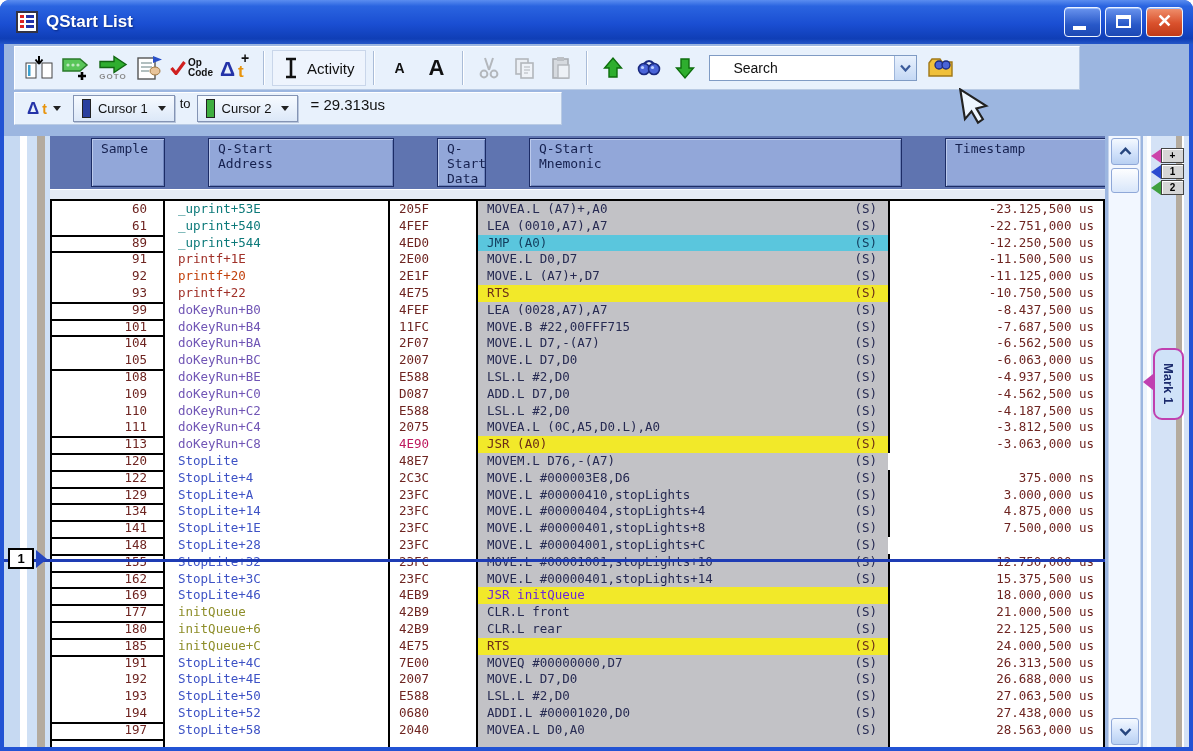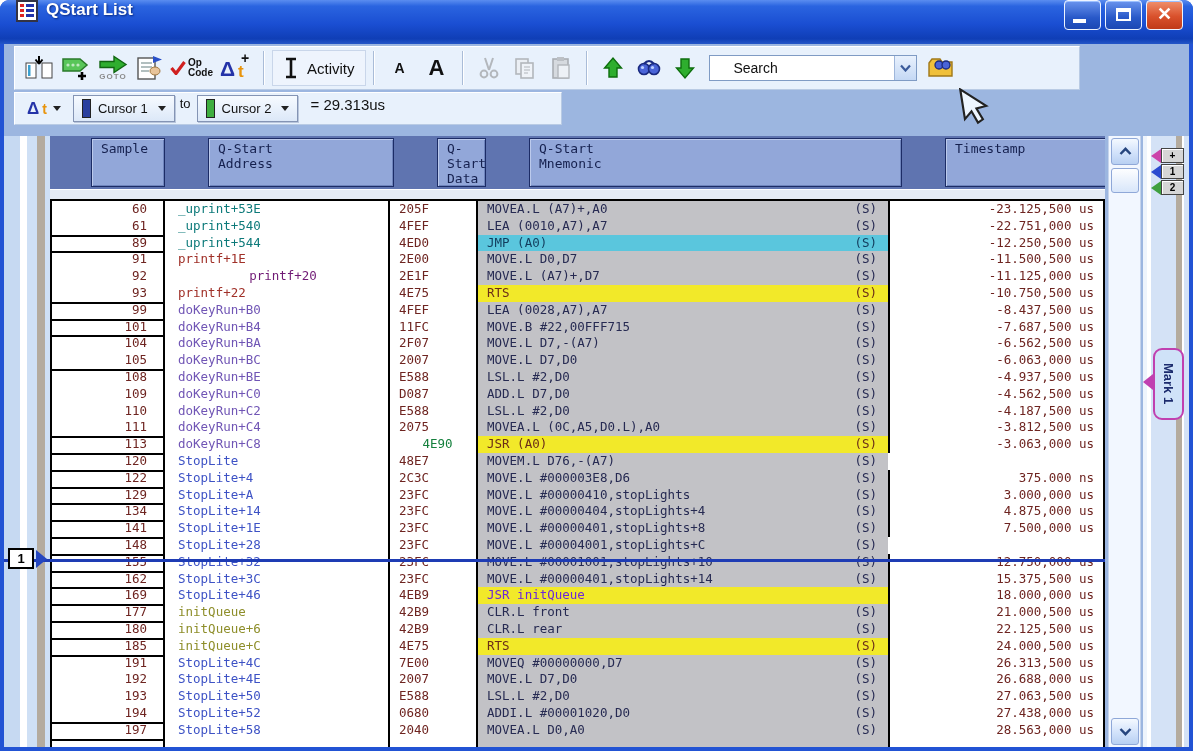--- a/index.html
+++ b/index.html
@@ -2,21 +2,21 @@
 <html><head>
 <meta charset="utf-8">
 <style>
   html,body{margin:0;padding:0;background:#fff;}
   *{box-sizing:border-box;}
   .window{position:relative;width:1193px;height:751px;background:#2253d4;border-radius:9px 9px 0 0;overflow:hidden;
           font-family:"Liberation Sans",sans-serif;}
   
   .titlebar{position:absolute;top:0;left:0;right:0;height:44px;border-radius:8px 8px 0 0;
     background:linear-gradient(180deg,#5a8df0 0%,#2a64e0 14%,#1a4ed2 55%,#0f3eb6 88%,#2456c8 100%);
-    display:flex;align-items:flex-start;padding:0 10px;}
+    display:flex;align-items:center;padding:0 10px;}
   .app-icon{width:22px;height:22px;margin:0 8px 0 6px;flex:0 0 auto;}
   .title-text{color:#fff;font-size:17px;font-weight:bold;text-shadow:1px 1px 2px #0a2a80;}
   .tb-btns{margin-left:auto;display:flex;gap:4px;}
   .tb-btn{width:37px;height:30px;border-radius:4px;border:1px solid #eef4ff;position:relative;
     background:linear-gradient(180deg,#6a94ee,#2858c8 60%,#1c48b4);box-shadow:inset 0 1px 0 #9cc0ff;cursor:default;}
   .tb-btn.close{background:linear-gradient(180deg,#f0916e,#d9512c 55%,#c03a18);}
   .glyph-min{position:absolute;left:8px;bottom:6px;width:13px;height:4px;background:#fff;}
   .glyph-max{position:absolute;left:10px;top:7px;width:15px;height:13px;border:2px solid #fff;border-top-width:4px;}
   .glyph-close{position:absolute;left:0;top:2px;width:100%;text-align:center;color:#fff;font-size:18px;font-weight:bold;}
   
@@ -341,21 +341,21 @@
             <div class="lc c-address" style="color: rgb(160, 48, 40);">printf+1E</div>
             <div class="lc c-data" style="color: rgb(110, 36, 32);">2E00</div>
             <div class="lc c-mnemonic" style="color: rgb(38, 42, 82);">
               <span>MOVE.L D0,D7</span>
               <span>(S)</span>
             </div>
             <div class="lc c-time" style="color: rgb(110, 36, 32);">-11.500,500 us</div>
           </div>
           <div class="lrow">
             <div class="lc c-sample" style="color: rgb(110, 36, 32);">92</div>
-            <div class="lc c-address" style="color: #701a75; text-align: center;">printf+20</div>
+            <div class="lc c-address" style="color: #c2410c;">printf+20</div>
             <div class="lc c-data" style="color: rgb(110, 36, 32);">2E1F</div>
             <div class="lc c-mnemonic" style="color: rgb(38, 42, 82);">
               <span>MOVE.L (A7)+,D7</span>
               <span>(S)</span>
             </div>
             <div class="lc c-time" style="color: rgb(110, 36, 32);">-11.125,000 us</div>
           </div>
           <div class="lrow">
             <div class="lc c-sample" style="color: rgb(110, 36, 32);">93</div>
             <div class="lc c-address" style="color: rgb(160, 48, 40);">printf+22</div>
@@ -442,21 +442,21 @@
             <div class="lc c-data" style="color: rgb(110, 36, 32);">2075</div>
             <div class="lc c-mnemonic" style="color: rgb(38, 42, 82);">
               <span>MOVEA.L (0C,A5,D0.L),A0</span>
               <span>(S)</span>
             </div>
             <div class="lc c-time" style="color: rgb(110, 36, 32);">-3.812,500 us</div>
           </div>
           <div class="lrow">
             <div class="lc c-sample gline" style="color: rgb(110, 36, 32);">113</div>
             <div class="lc c-address" style="color: rgb(112, 85, 181);">doKeyRun+C8</div>
-            <div class="lc c-data" style="color: #15803d; text-align: center;">4E90</div>
+            <div class="lc c-data" style="color: #be185d;">4E90</div>
             <div class="lc c-mnemonic" style="color: rgb(107, 45, 24); background: rgb(242, 233, 41);">
               <span>JSR (A0)</span>
               <span>(S)</span>
             </div>
             <div class="lc c-time" style="color: rgb(110, 36, 32);">-3.063,000 us</div>
           </div>
           <div class="lrow">
             <div class="lc c-sample gline" style="color: rgb(110, 36, 32);">120</div>
             <div class="lc c-address" style="color: rgb(61, 82, 197);">StopLite</div>
             <div class="lc c-data" style="color: rgb(110, 36, 32);">48E7</div>

